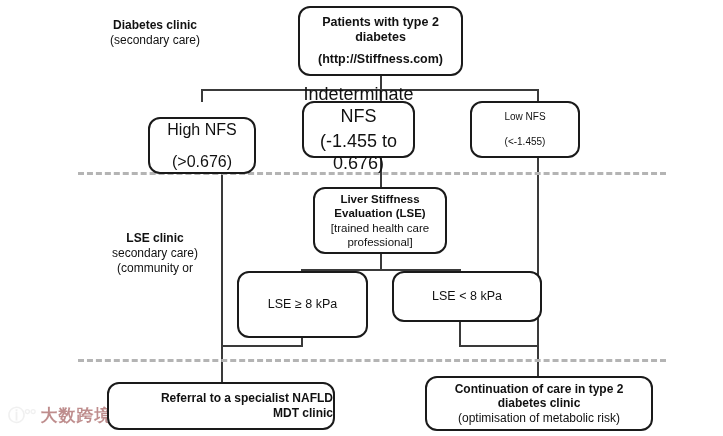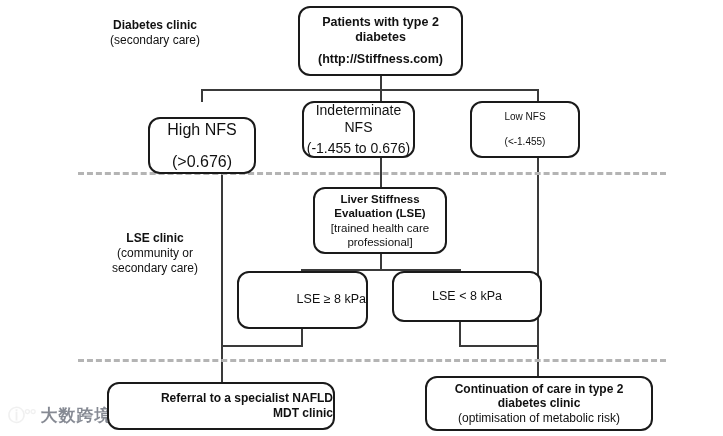--- a/index.html
+++ b/index.html
@@ -81,21 +81,21 @@
     user-select:none;
   }
   .watermark .mark{
     font-size:17px;
     color:#e2e2e2;
     letter-spacing:-1px;
     font-weight:bold;
   }
   .watermark .cn{
     font-size:17px;
-    color:#0f172a;
+    color:#7f1d1d;
     font-weight:bold;
     letter-spacing:1px;
   }
 </style>
 </head>
 <body>
 
 <div id="canvas">
 
   <div class="dashline" style="left:78px; top:172px; width:588px;"></div>
@@ -126,54 +126,54 @@
   <div class="vline" style="left:459px; top:322px; height:25px;"></div>
   <div class="hline" style="left:459px; top:345px; width:80px;"></div>
 
   <div class="lane-label" style="left:60px; top:18px; width:190px; font-size:12px;">
     <span class="ttl">Diabetes clinic</span>
     <span class="sub">(secondary care)</span>
   </div>
 
   <div class="lane-label" style="left:60px; top:231px; width:190px; font-size:12px;">
     <span class="ttl">LSE clinic</span>
+    <span class="sub">secondary care)</span>
     <span class="sub">(community or</span>
-    <span class="sub">secondary care)</span>
   </div>
 
   <div class="node" style="left:298px; top:6px; width:165px; height:70px; font-size:12.5px; padding:4px 14px;">
     <span class="ln b">Patients with type 2</span>
     <span class="ln b">diabetes</span>
     <span class="ln b" style="margin-top:7px;">(http://Stiffness.com)</span>
   </div>
 
   <div class="node" style="left:148px; top:117px; width:108px; height:57px; font-size:16px;">
     <span class="ln r">High NFS</span>
     <span class="ln r" style="margin-top:12px;">(&gt;0.676)</span>
   </div>
 
-  <div class="node" style="left:302px; top:101px; width:113px; height:57px; font-size:14px;">
+  <div class="node" style="left:302px; top:101px; width:113px; height:57px; font-size:18px;">
     <span class="ln r">Indeterminate</span>
     <span class="ln r">NFS</span>
     <span class="ln r" style="margin-top:3px;">(-1.455 to 0.676)</span>
   </div>
 
   <div class="node" style="left:470px; top:101px; width:110px; height:57px; font-size:10px;">
     <span class="ln r">Low NFS</span>
     <span class="ln r" style="margin-top:12px;">(&lt;-1.455)</span>
   </div>
 
   <div class="node" style="left:313px; top:187px; width:134px; height:67px; font-size:11.5px; padding:3px 4px;">
     <span class="ln b">Liver Stiffness</span>
     <span class="ln b">Evaluation (LSE)</span>
     <span class="ln r">[trained health care</span>
     <span class="ln r">professional]</span>
   </div>
 
-  <div class="node" style="left:237px; top:271px; width:131px; height:58px; font-size:12.5px;align-items:flex-end;">
+  <div class="node" style="left:237px; top:271px; width:131px; height:67px; font-size:12.5px;">
     <span class="ln r">LSE ≥ 8 kPa</span>
   </div>
 
   <div class="node" style="left:392px; top:271px; width:150px; height:51px; font-size:12.5px;">
     <span class="ln r">LSE &lt; 8 kPa</span>
   </div>
 
   <div class="node" style="left:107px; top:382px; width:228px; height:48px; font-size:12px;align-items:flex-end;">
     <span class="ln b">Referral to a specialist NAFLD</span>
     <span class="ln b">MDT clinic</span>

